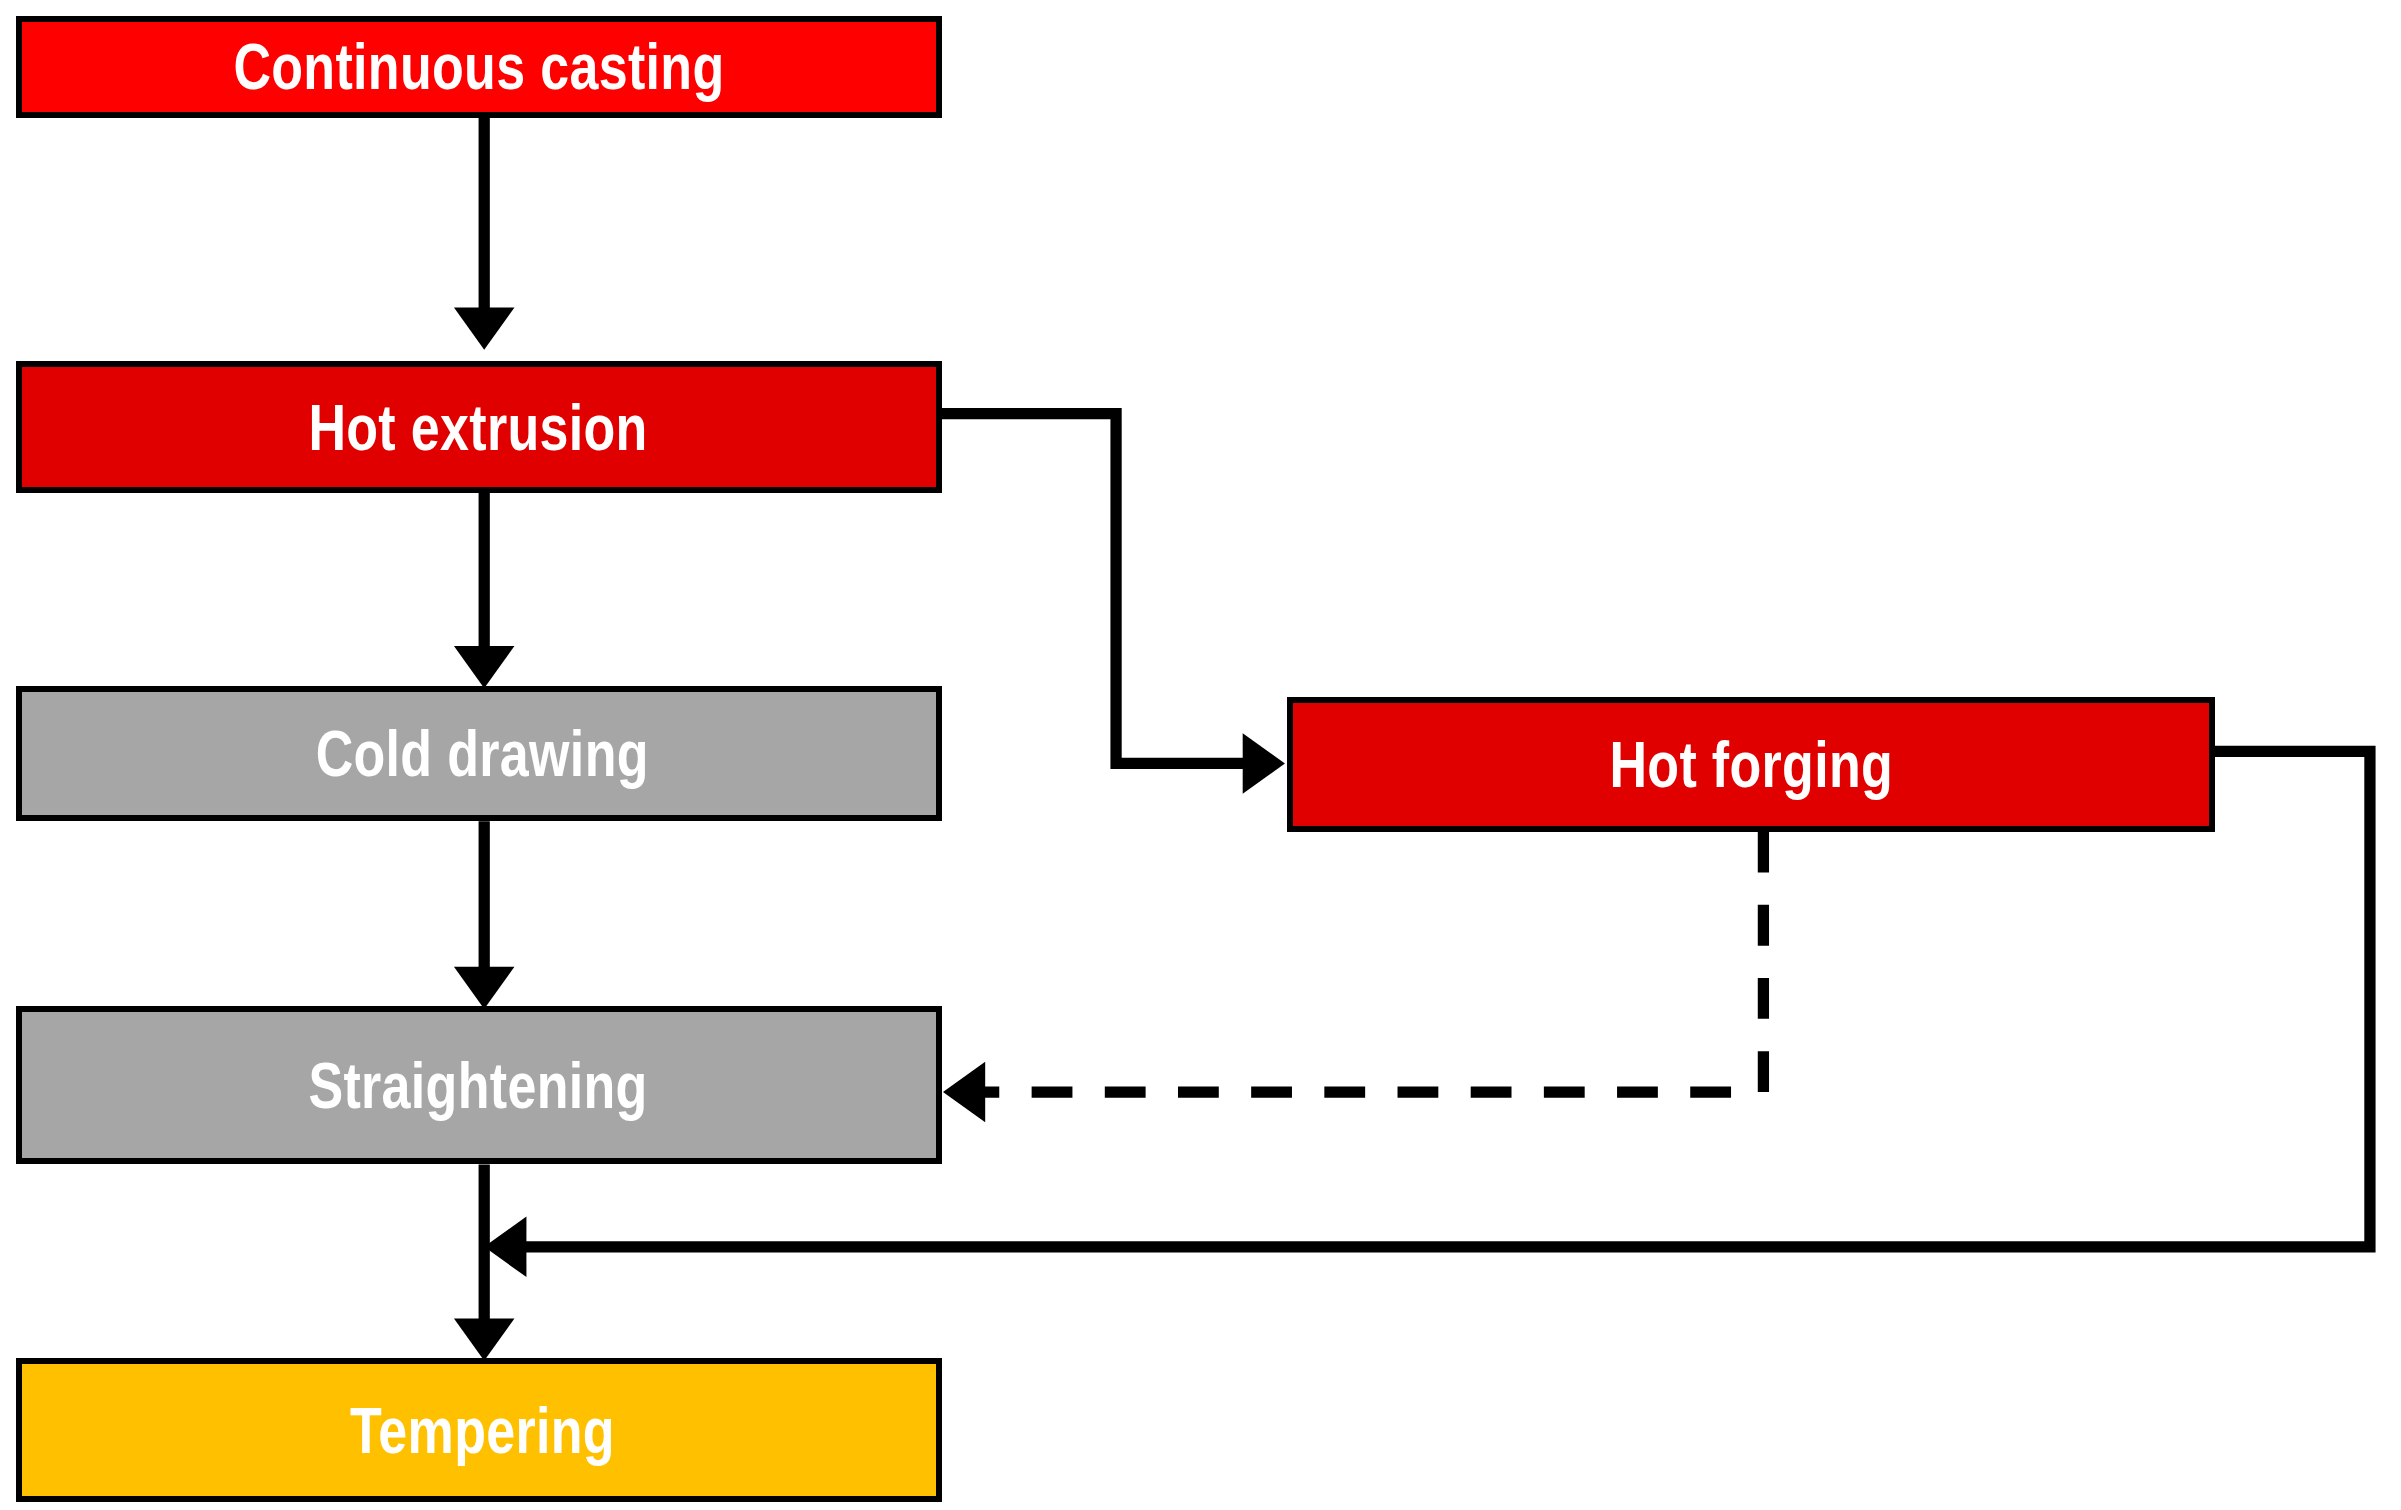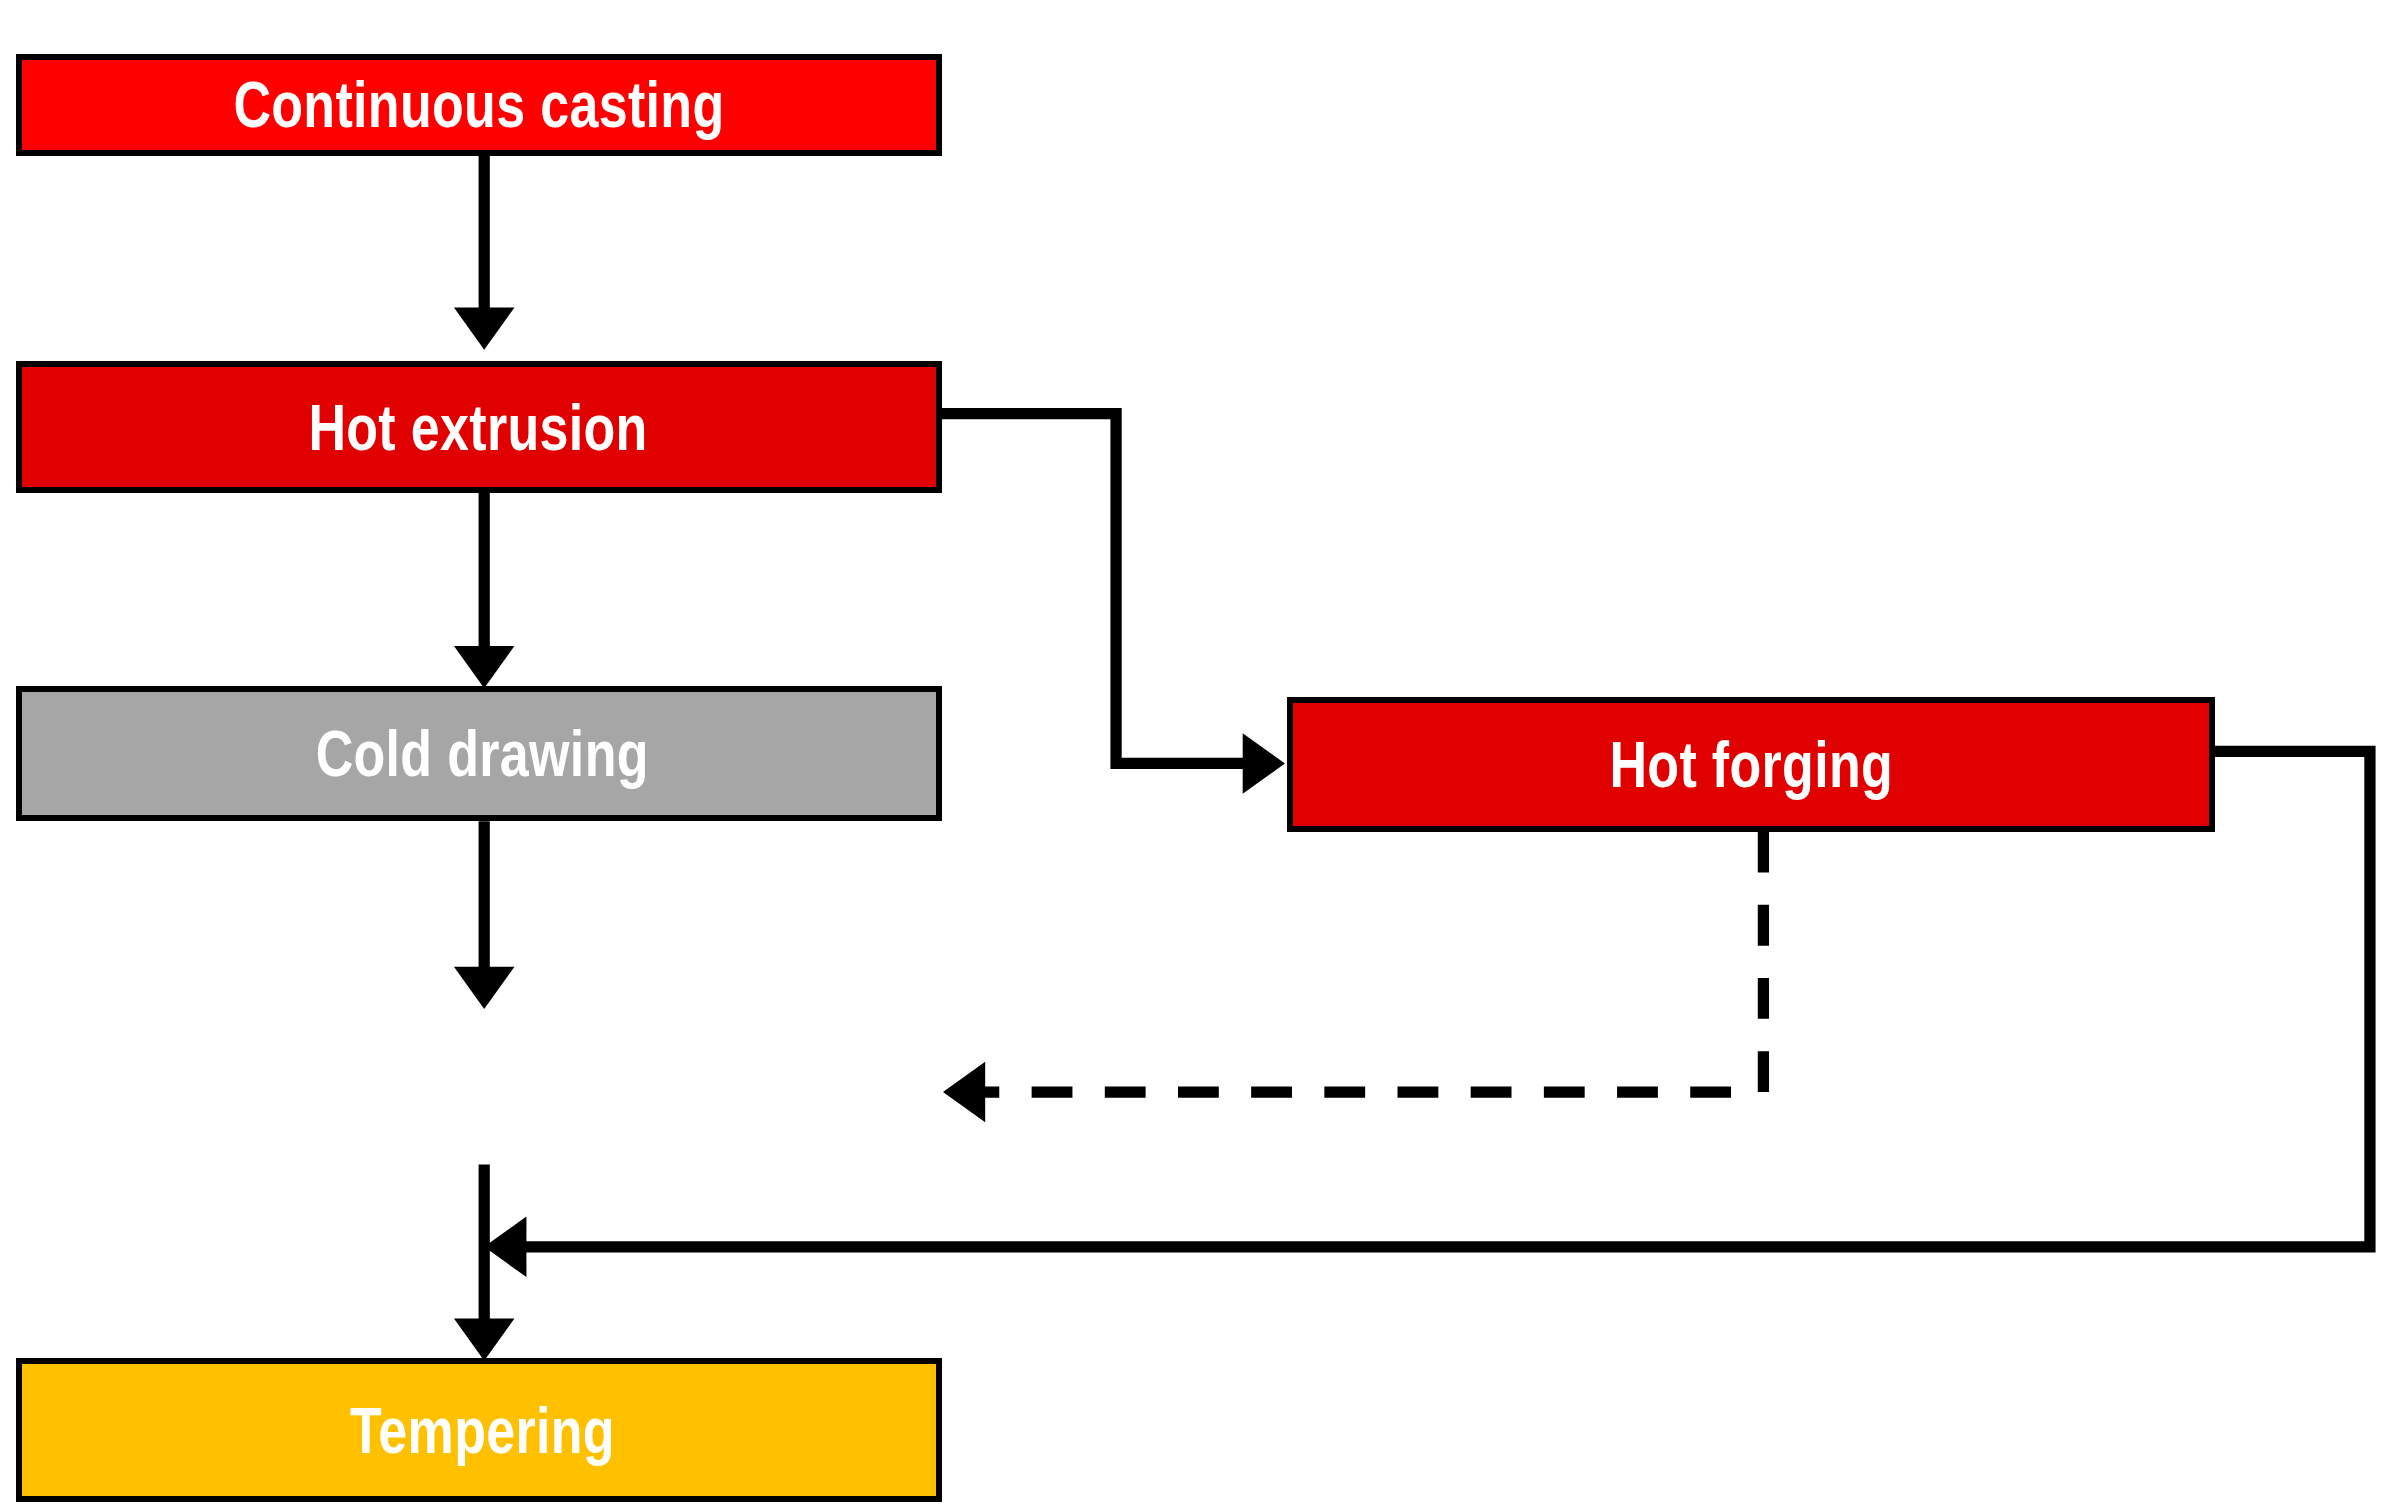--- a/index.html
+++ b/index.html
@@ -88,32 +88,35 @@
       <polygon class="ahead" points="688,1772 748,1729 748,1815"></polygon>
     </g>
 
     <g>
       <path class="ln" d="M 688 1655 L 688 1890"></path>
       <polygon class="ahead" points="688,1934 645,1874 731,1874"></polygon>
     </g>
 
   </svg>
 
-  <div class="node" id="node-continuous-casting" style="background: rgb(255, 0, 0); margin-top: 38px;">
+  <div class="node" id="node-continuous-casting" style="background: rgb(255, 0, 0);">
     <span>Continuous casting</span>
   </div>
 
   <div class="node" id="node-hot-extrusion" style="background: rgb(224, 0, 0);">
     <span>Hot extrusion</span>
   </div>
 
   <div class="node" id="node-cold-drawing" style="background: rgb(166, 166, 166);">
     <span>Cold drawing</span>
   </div>
 
+  <div class="node" id="node-straightening" style="background: rgb(166, 166, 166);">
+    <span>Straightening</span>
+  </div>
 
   <div class="node" id="node-tempering" style="background: rgb(255, 192, 0);">
     <span>Tempering</span>
   </div>
 
   <div class="node" id="node-hot-forging" style="background: rgb(224, 0, 0);">
     <span>Hot forging</span>
   </div>
 
 </div>

